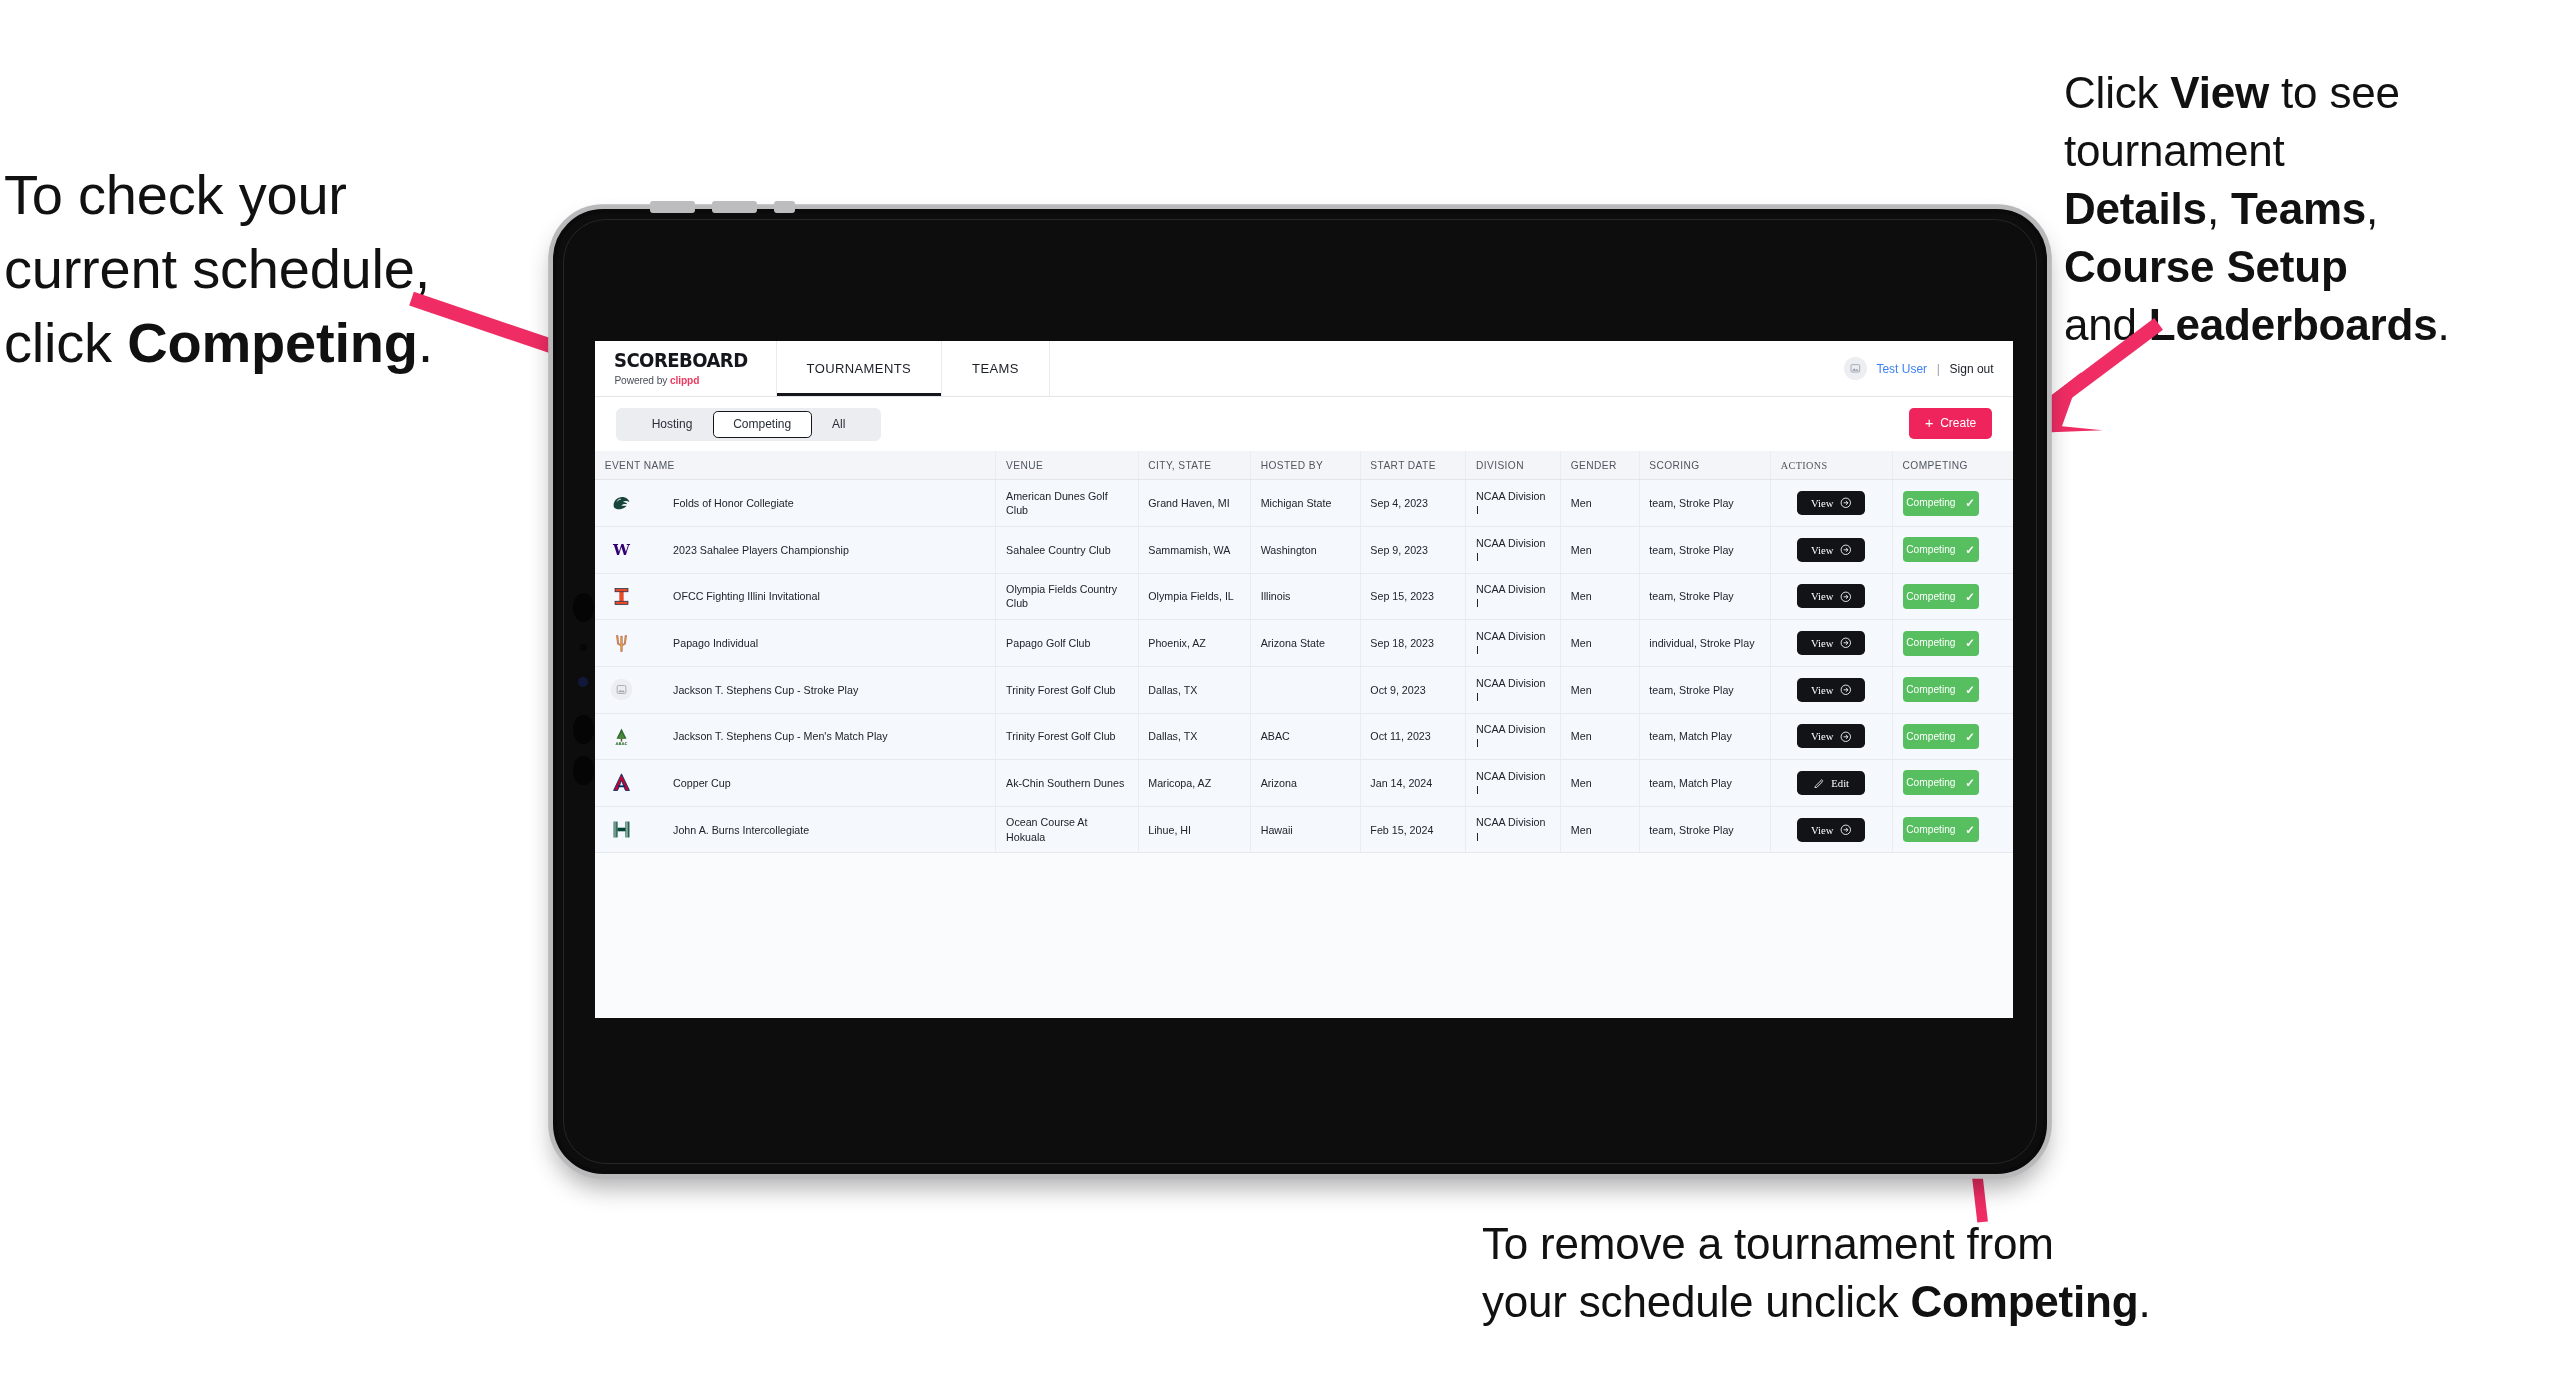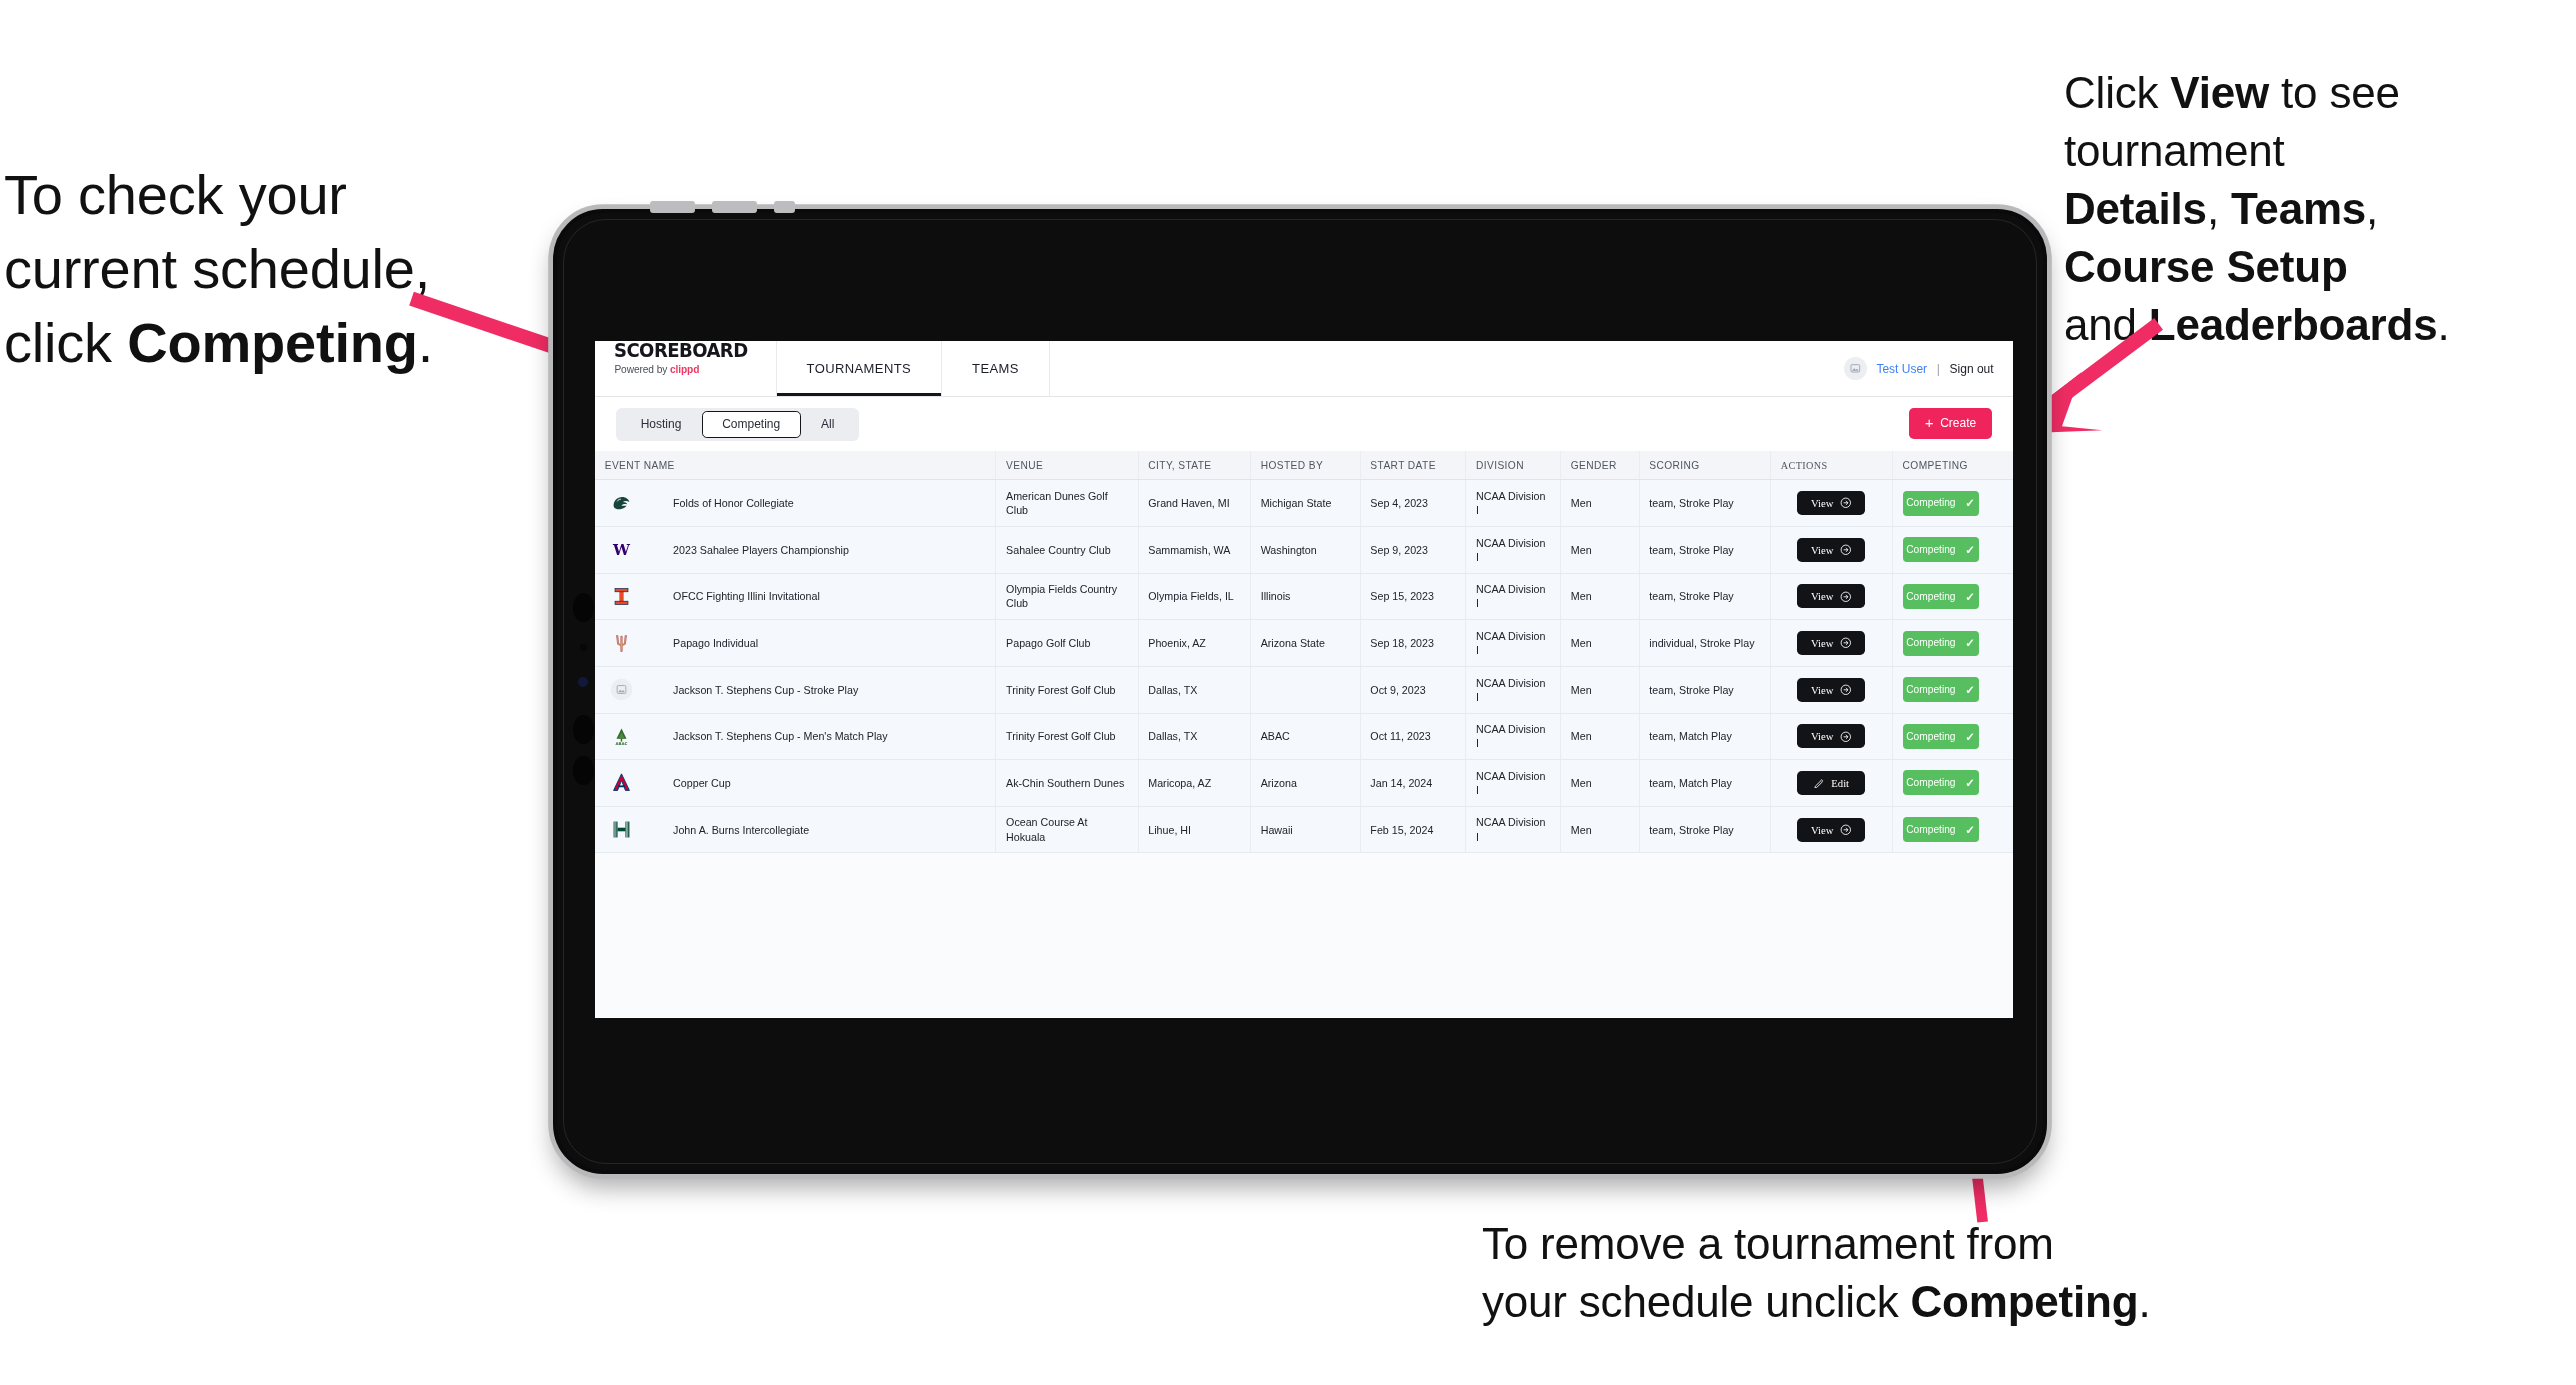--- a/index.html
+++ b/index.html
@@ -60,21 +60,21 @@
     width: 1418px; height: 677px;
     background:#ffffff; overflow:hidden;
   }
 
   
   .topnav{
     display:flex; align-items:stretch; height: 56px;
     background:#fff; border-bottom:1px solid #e3e5e9;
   }
   .brand{
-    display:flex; flex-direction:column; 
+    display:flex; flex-direction:column; justify-content:center;
     padding: 0 17.5px 0 19.4px; min-width: 151px;
     border-right:1px solid #e8eaee;
   }
   .brand-title{
     font-family:"DejaVu Sans", sans-serif;
     font-weight:700; font-size:19.4px; letter-spacing:-0.6px;
     color:#14161c; line-height:1; transform: scaleX(0.93); transform-origin:left;
   }
   .brand-sub{ font-size:10.2px; color:#4a4f59; margin-top:3.9px; letter-spacing:-0.1px; }
   .brand-sub .mark{ color:#ec3a62; font-weight:700; }
@@ -98,21 +98,21 @@
   .user-sep{ font-size:12px; color:#9aa0ac; }
   .user-signout{ font-size:12px; color:#1b1e26; cursor:pointer; }
 
   
   .filterbar{
     position:relative; height: 54px; background:#fff;
     display:flex; align-items:center; padding: 0 21.3px;
   }
   .segmented{
     display:flex; align-items:center; background:#ebedf0;
-    border-radius:5.8px; padding:4px; height:33px;
+    border-radius:5.8px; padding:15px; height:33px;
   }
   .seg{
     display:flex; align-items:center; justify-content:center;
     height:27px; padding:0 19.4px; font-size:12px; color:#2a2e38;
     border-radius:4.8px; cursor:pointer; background:transparent; border:1.9px solid transparent;
   }
   .seg.selected{ background:#fff; border:1.9px solid #14161c; font-weight:400; }
   .create-btn{
     position:absolute; right:21.3px; top:10.7px;
     display:flex; align-items:center; gap:6.8px;

